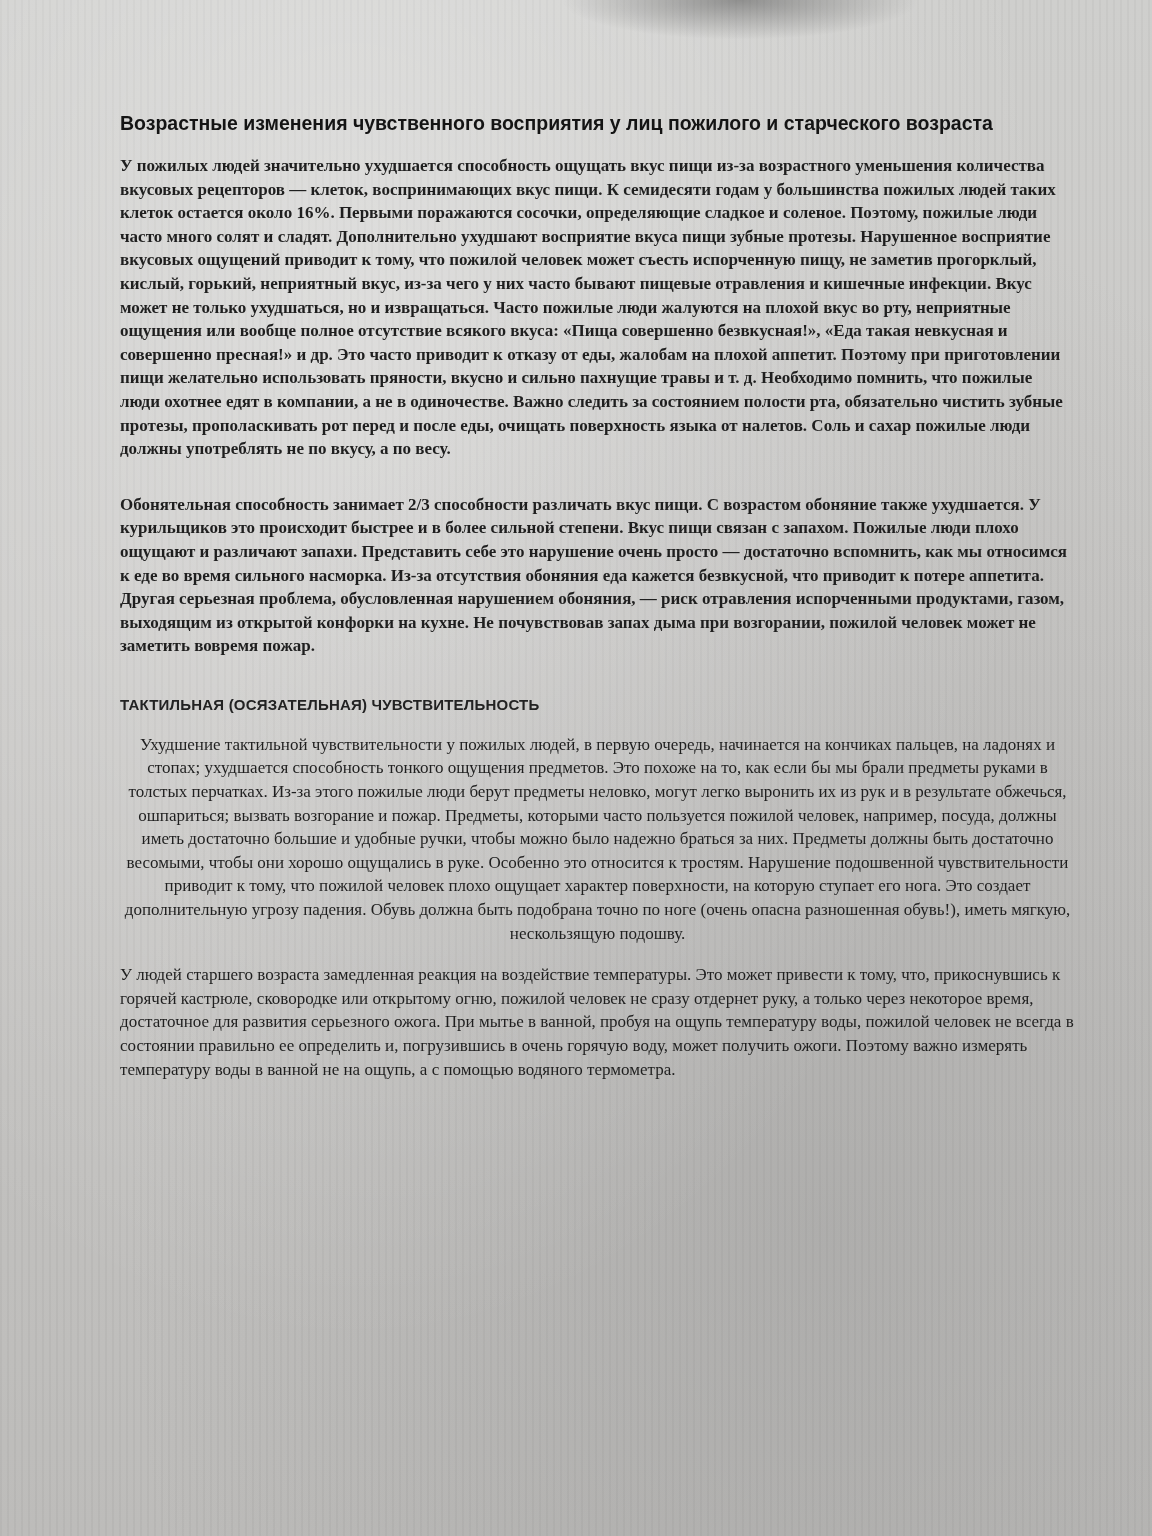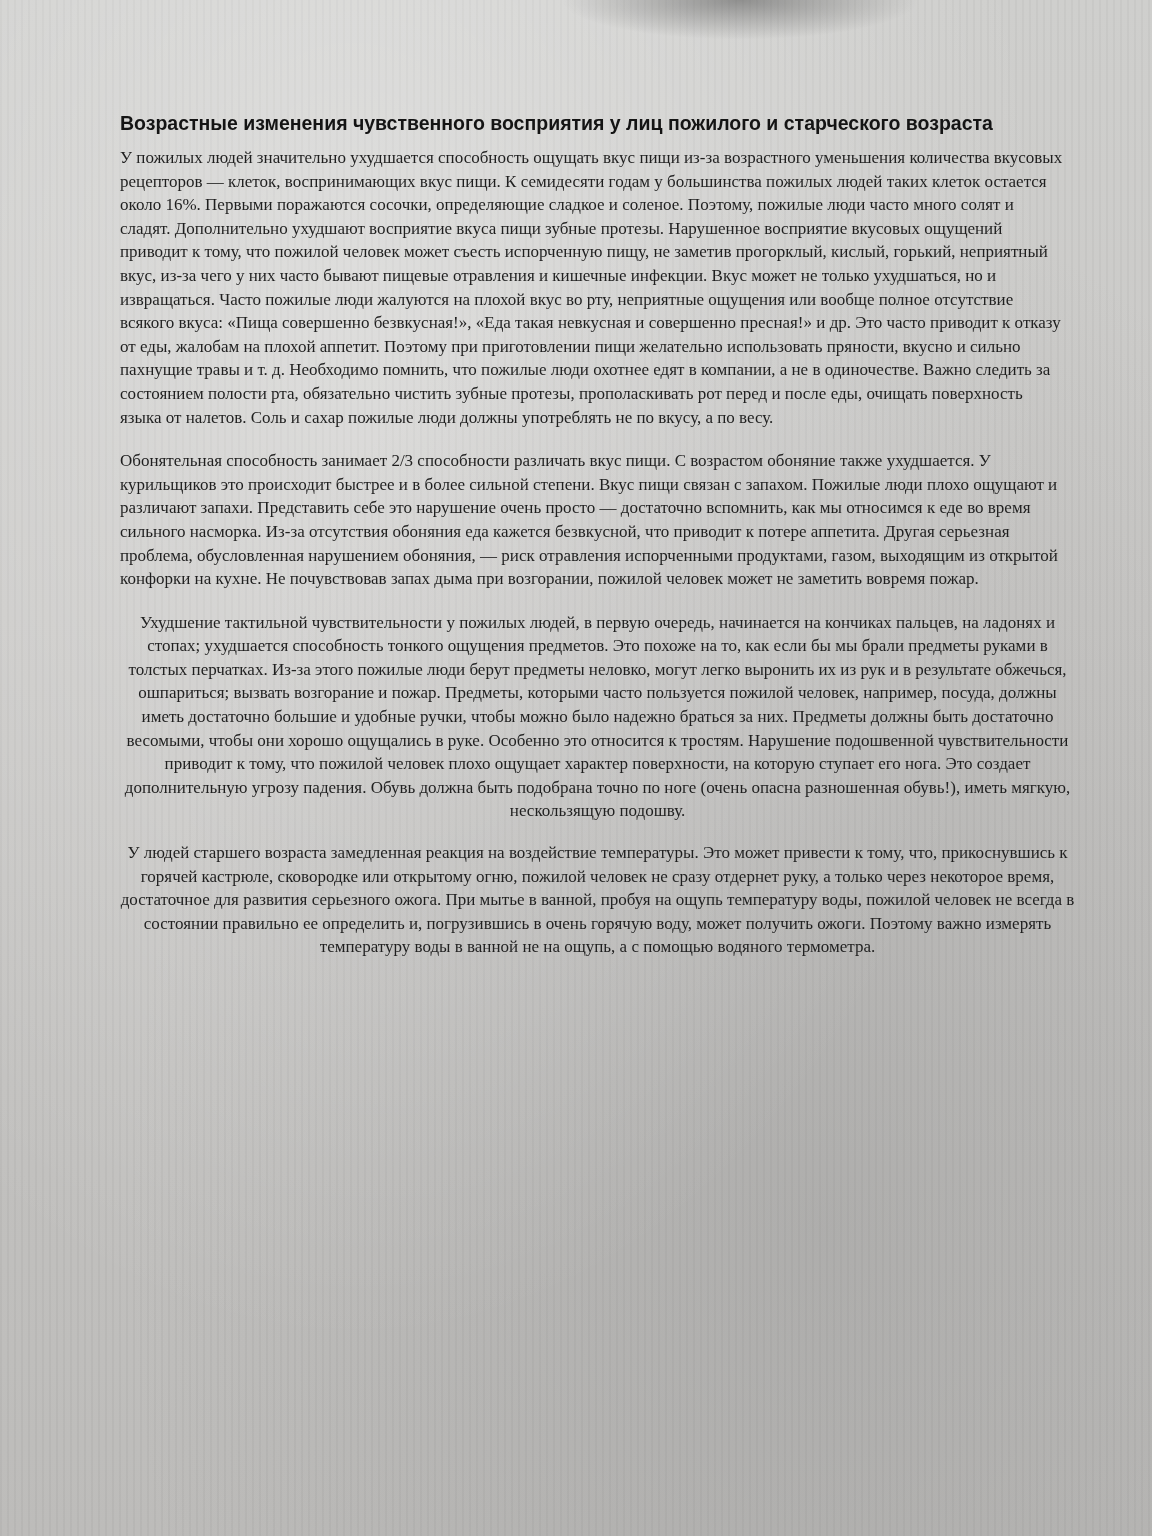--- a/index.html
+++ b/index.html
@@ -33,37 +33,38 @@
   .section-heading {
     font-family: "Liberation Sans", sans-serif;
     font-size: 15px; font-weight: bold; color: #222;
     margin: 0; letter-spacing: 0.2px;
   }
   .para {
     font-size: 17px; line-height: 23.6px; margin: 0;
     color: #1f1f1f; text-align: left;
   }
   #h-taste { margin-top: 18px; }
-  #p-taste { margin-top: 4px; width: 945px; }
+  #p-taste { margin-top: 12px; width: 945px; font-weight: bold; }
   #h-smell { margin-top: 46px; }
-  #p-smell { margin-top: 20px; width: 950px; }
+  #p-smell { margin-top: 32px; width: 950px; font-weight: bold; }
   #h-touch { margin-top: 38px; }
   #p-touch { margin-top: 20px; width: 955px; text-align: center; }
   #h-pain { margin-top: 36px; }
-  #p-pain { margin-top: 18px; width: 955px; text-align: center; }
+  #p-pain { margin-top: 18px; width: 955px; }
 </style>
 </head>
 <body>
 
 <div class="sheet">
   <div class="shadow-top"></div>
   <div class="content">
     <h1 class="title">Возрастные изменения чувственного восприятия  у лиц пожилого и старческого возраста</h1>
 
     <p id="p-taste" class="para">У пожилых людей значительно ухудшается способность ощущать вкус пищи из-за возрастного уменьшения количества вкусовых рецепторов — клеток, воспринимающих вкус пищи. К семидесяти годам у большинства пожилых людей таких клеток остается около 16%. Первыми поражаются сосочки, определяющие сладкое и соленое. Поэтому, пожилые люди часто много солят и сладят. Дополнительно ухудшают восприятие вкуса пищи зубные протезы. Нарушенное восприятие вкусовых ощущений приводит к тому, что пожилой человек может съесть испорченную пищу, не заметив прогорклый, кислый, горький, неприятный вкус, из-за чего у них часто бывают пищевые отравления и кишечные инфекции. Вкус может не только ухудшаться, но и извращаться. Часто пожилые люди жалуются на плохой вкус во рту, неприятные ощущения или вообще полное отсутствие всякого вкуса: «Пища совершенно безвкусная!», «Еда такая невкусная и совершенно пресная!» и др. Это часто приводит к отказу от еды, жалобам на плохой аппетит. Поэтому при приготовлении пищи желательно использовать пряности, вкусно и сильно пахнущие травы и т. д. Необходимо помнить, что пожилые люди охотнее едят в компании, а не в одиночестве. Важно следить за состоянием полости рта, обязательно чистить зубные протезы, прополаскивать рот перед и после еды, очищать поверхность языка от налетов. Соль и сахар пожилые люди должны употреблять не по вкусу, а по весу.</p>
 
     <p id="p-smell" class="para">Обонятельная способность занимает 2/3 способности различать вкус пищи. С возрастом обоняние также ухудшается. У курильщиков это происходит быстрее и в более сильной степени. Вкус пищи связан с запахом. Пожилые люди плохо ощущают и различают запахи. Представить себе это нарушение очень просто — достаточно вспомнить, как мы относимся к еде во время сильного насморка. Из-за отсутствия обоняния еда кажется безвкусной, что приводит к потере аппетита. Другая серьезная проблема, обусловленная нарушением обоняния, — риск отравления испорченными продуктами, газом, выходящим из открытой конфорки на кухне. Не почувствовав запах дыма при возгорании, пожилой человек может не заметить вовремя пожар.</p>
 
+    <h2 id="h-touch" class="section-heading">ТАКТИЛЬНАЯ (ОСЯЗАТЕЛЬНАЯ) ЧУВСТВИТЕЛЬНОСТЬ</h2>
     <p id="p-touch" class="para">Ухудшение тактильной чувствительности у пожилых людей, в первую очередь, начинается на кончиках пальцев, на ладонях и стопах; ухудшается способность тонкого ощущения предметов. Это похоже на то, как если бы мы брали предметы руками в толстых перчатках. Из-за этого пожилые люди берут предметы неловко, могут легко выронить их из рук и в результате обжечься, ошпариться; вызвать возгорание и пожар. Предметы, которыми часто пользуется пожилой человек, например, посуда, должны иметь достаточно большие и удобные ручки, чтобы можно было надежно браться за них. Предметы должны быть достаточно весомыми, чтобы они хорошо ощущались в руке. Особенно это относится к тростям. Нарушение подошвенной чувствительности приводит к тому, что пожилой человек плохо ощущает характер поверхности, на которую ступает его нога. Это создает дополнительную угрозу падения. Обувь должна быть подобрана точно по ноге (очень опасна разношенная обувь!), иметь мягкую, нескользящую подошву.</p>
 
     <p id="p-pain" class="para">У людей старшего возраста замедленная реакция на воздействие температуры. Это может привести к тому, что, прикоснувшись к горячей кастрюле, сковородке или открытому огню, пожилой человек не сразу отдернет руку, а только через некоторое время, достаточное для развития серьезного ожога. При мытье в ванной, пробуя на ощупь температуру воды, пожилой человек не всегда в состоянии правильно ее определить и, погрузившись в очень горячую воду, может получить ожоги. Поэтому важно измерять температуру воды в ванной не на ощупь, а с помощью водяного термометра.</p>
   </div>
 </div>
 
 </body></html>

